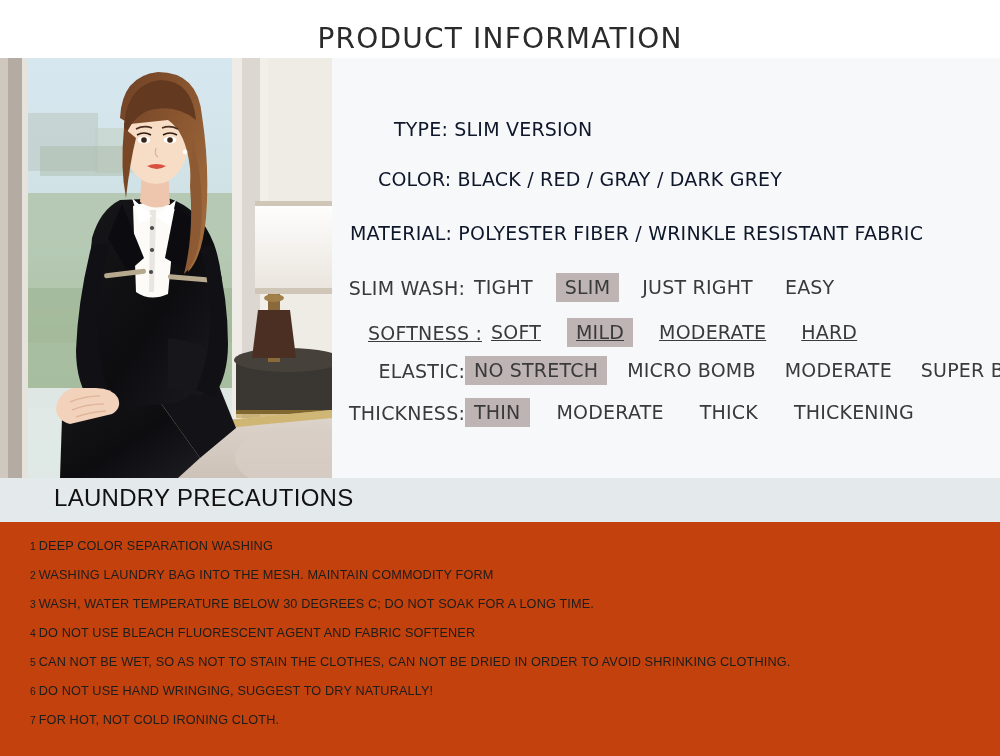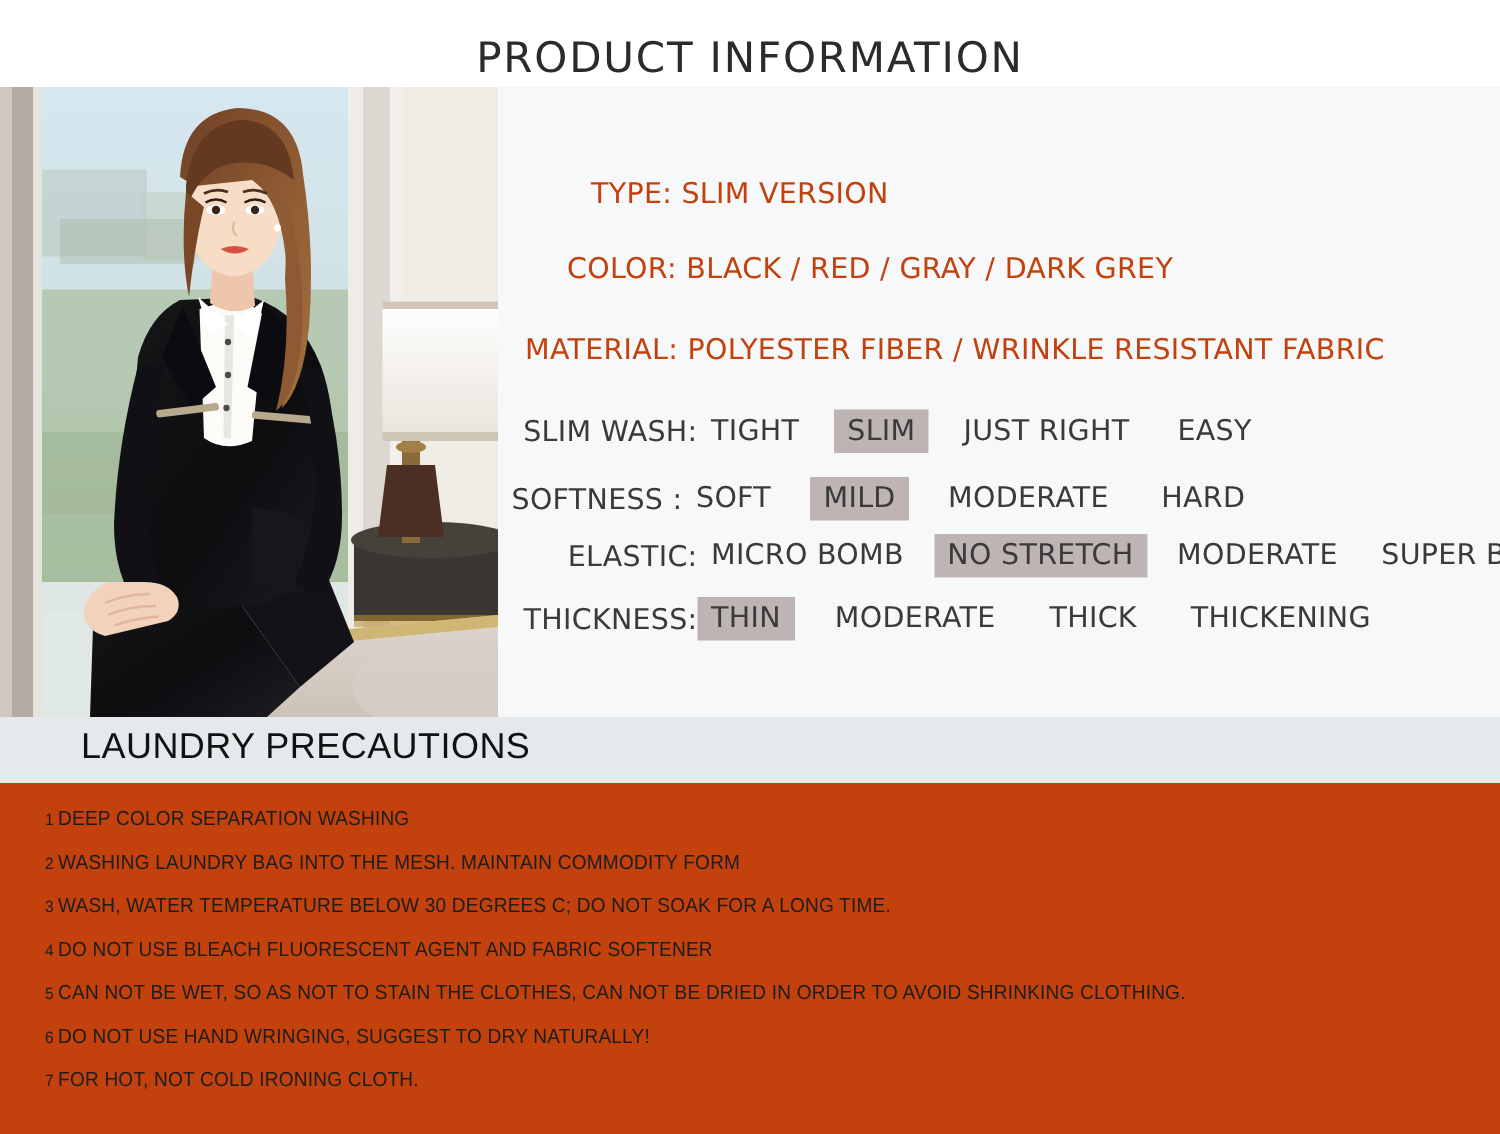--- a/index.html
+++ b/index.html
@@ -47,21 +47,21 @@
     position: absolute;
     left: 332px;
     top: 58px;
     width: 668px;
     height: 420px;
     background: #f7f8fa;
   }
   .spec-line {
     position: absolute;
     white-space: nowrap;
-    color: #c2410c;
+    color: #0f172a;
     font-size: 19px;
     font-family: "DejaVu Sans", sans-serif;
     font-weight: 400;
     letter-spacing: 0.2px;
   }
   .sl-type     { left: 62px;  top: 60px; }
   .sl-color    { left: 46px;  top: 110px; }
   .sl-material { left: 18px;  top: 164px; }
 
   
@@ -82,21 +82,21 @@
   }
   .opt-row .opt {
     display: inline-block;
     padding: 3px 9px 4px 9px;
   }
   .opt-row .opt.sel {
     background: #bfb4b4;
     color: #3a3a3a;
   }
   .row-slim      { left: 10px; top: 215px; }
-  .row-softness  { left: 0; top: 260px; }
+  .row-softness  { left: 27px; top: 260px; text-decoration: underline; }
   .row-elastic   { left: 10px; top: 298px; }
   .row-thickness { left: 10px; top: 340px; }
 
   .row-slim      .opt { margin-right: 14px; }
   .row-softness  .opt { margin-right: 17px; }
   .row-elastic   .opt { margin-right: 11px; }
   .row-thickness .opt { margin-right: 18px; }
   .row-slim      .opt:first-of-type,
   .row-softness  .opt:first-of-type { margin-left: 4px; }
 
@@ -297,22 +297,22 @@
   <div class="opt-row row-softness">
     <span class="row-label">SOFTNESS :</span>
     <span class="opt">SOFT</span>
     <span class="opt sel">MILD</span>
     <span class="opt">MODERATE</span>
     <span class="opt">HARD</span>
   </div>
 
   <div class="opt-row row-elastic">
     <span class="row-label">ELASTIC:</span>
+    <span class="opt sel">NO STRETCH</span>
     <span class="opt">MICRO BOMB</span>
-    <span class="opt sel">NO STRETCH</span>
     <span class="opt">MODERATE</span>
     <span class="opt">SUPER BOMB</span>
   </div>
 
   <div class="opt-row row-thickness">
     <span class="row-label">THICKNESS:</span>
     <span class="opt sel">THIN</span>
     <span class="opt">MODERATE</span>
     <span class="opt">THICK</span>
     <span class="opt">THICKENING</span>

